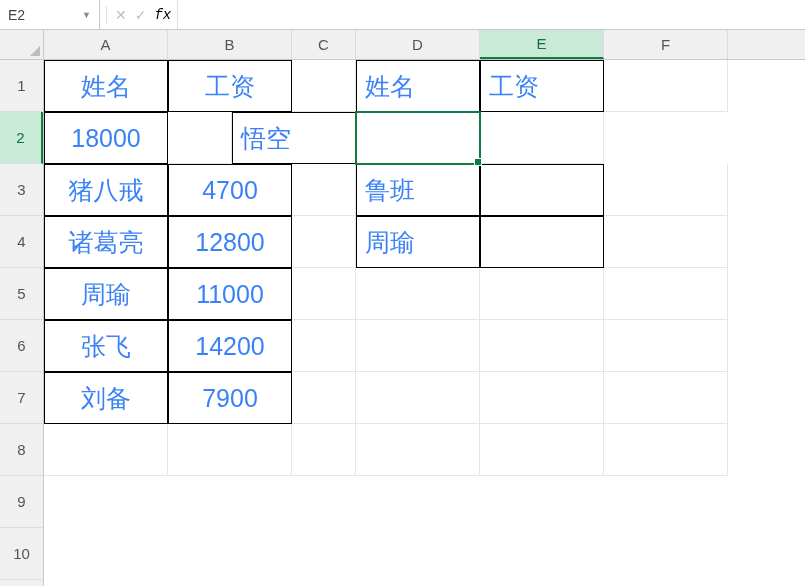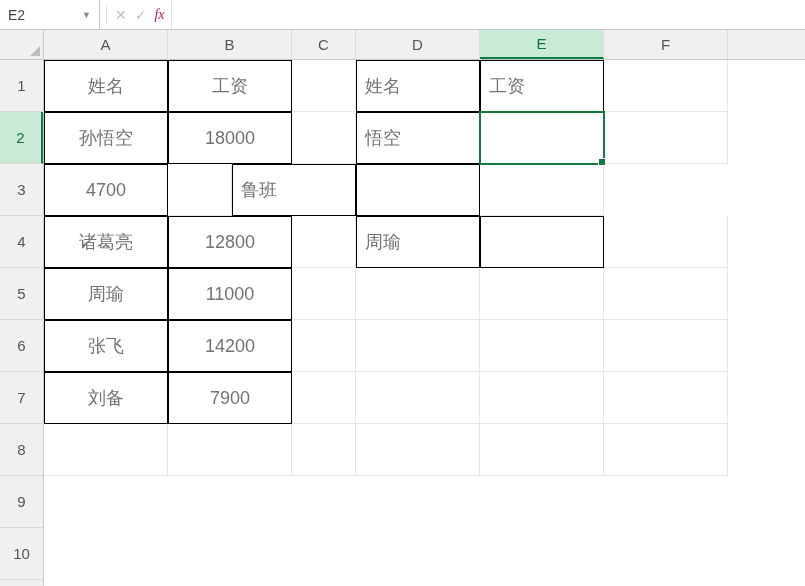--- a/index.html
+++ b/index.html
@@ -39,21 +39,21 @@
   .fx-controls {
     display: flex;
     align-items: center;
     border-right: 1px solid #e0e0e0;
     padding: 0 6px;
     gap: 8px;
     color: #a6a6a6;
   }
   .fx-controls .sep { width:1px; height:18px; background:#e0e0e0; }
   .fx-controls .disabled { color:#bdbdbd; }
-  .fx-label { font-style: italic; font-family: Liberation Serif, serif; color:#be185d; }
+  .fx-label { font-style: italic; font-family: Liberation Mono, monospace; color:#000000; }
   .formula-input {
     flex: 1;
     border: none;
     outline: none;
     padding: 0 8px;
     font-size: 14px;
     background: #fff;
   }
 
   
@@ -125,22 +125,22 @@
   .row { display:flex; height:52px; }
   .cell {
     width: 124px;
     height: 52px;
     border-right: 1px solid #e5e5e5;
     border-bottom: 1px solid #e5e5e5;
     display: flex;
     align-items: center;
     padding: 0 8px;
     background: #fff;
-    font-size: 18px;
-    color: #737373;
+    font-size: 25px;
+    color: #3b82f6;
     position: relative;
   }
   .cell.narrow { width:64px; }
   .cell.center { justify-content:center; }
   .cell.left { justify-content:flex-start; }
 
   
   .tborder { border: 1px solid #000 !important; }
 
   
@@ -205,29 +205,29 @@
     <div class="row">
       <div class="cell center tborder">姓名</div>
       <div class="cell center tborder">工资</div>
       <div class="cell narrow"></div>
       <div class="cell left tborder">姓名</div>
       <div class="cell left tborder">工资</div>
       <div class="cell"></div>
     </div>
 
     <div class="row">
-      <div class="cell center tborder">孙悟空</div>
       <div class="cell center tborder">18000</div>
       <div class="cell narrow"></div>
       <div class="cell left tborder">悟空</div>
       <div class="cell left tborder active-cell"></div>
       <div class="cell"></div>
     </div>
 
     <div class="row">
+      <div class="cell center tborder">猪八戒</div>
       <div class="cell center tborder">4700</div>
       <div class="cell narrow"></div>
       <div class="cell left tborder">鲁班</div>
       <div class="cell left tborder"></div>
       <div class="cell"></div>
     </div>
 
 
     <div class="row">
       <div class="cell center tborder">诸葛亮</div>

